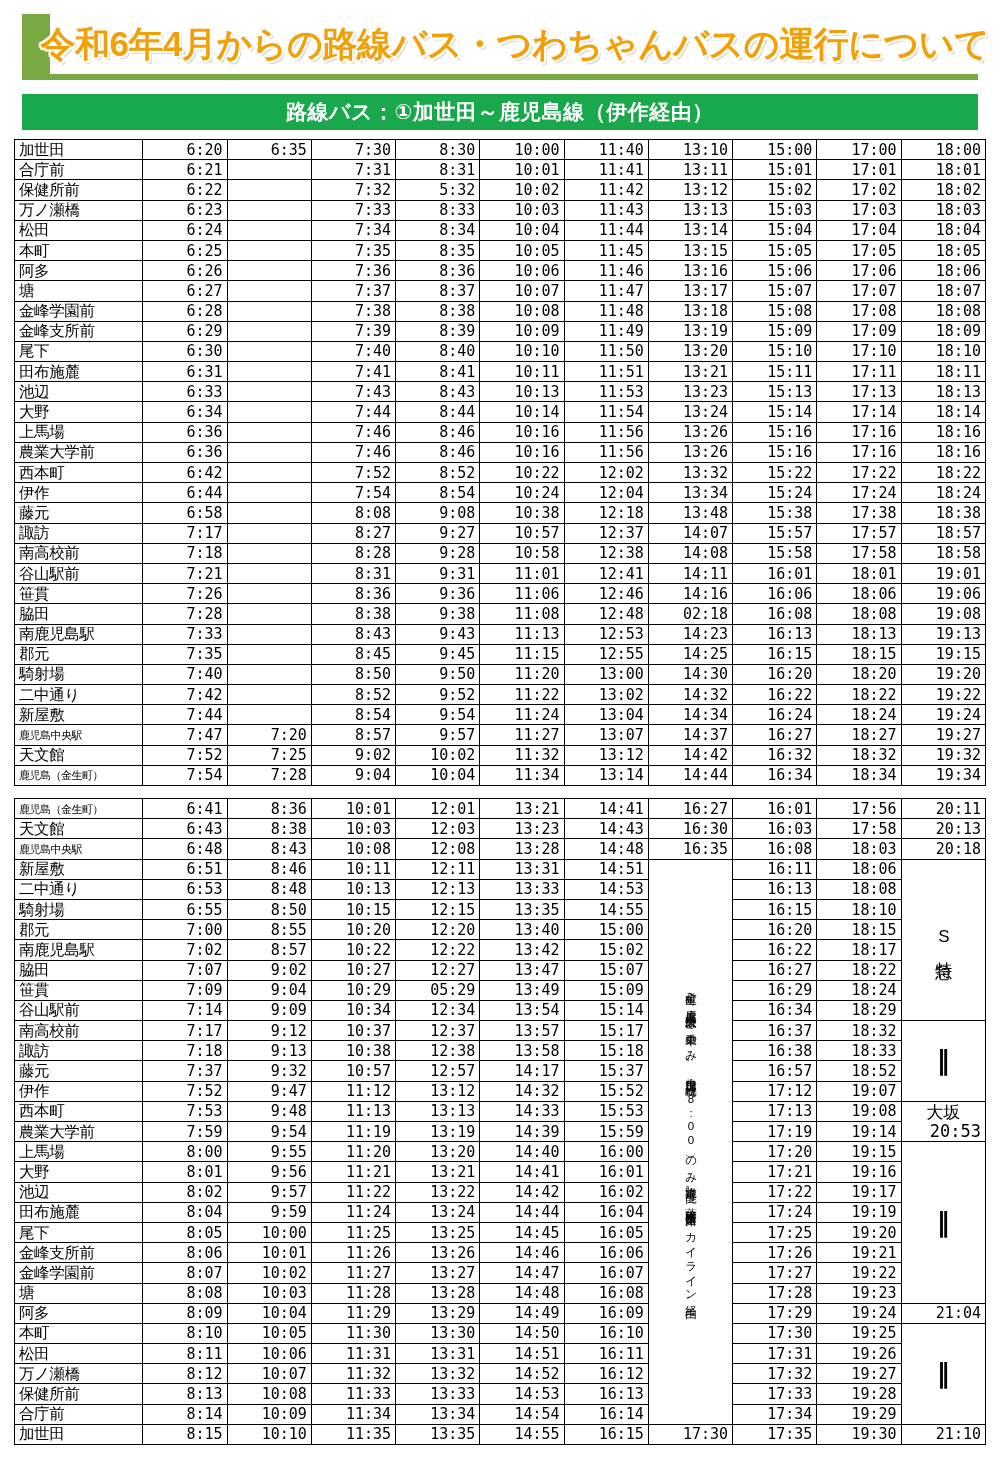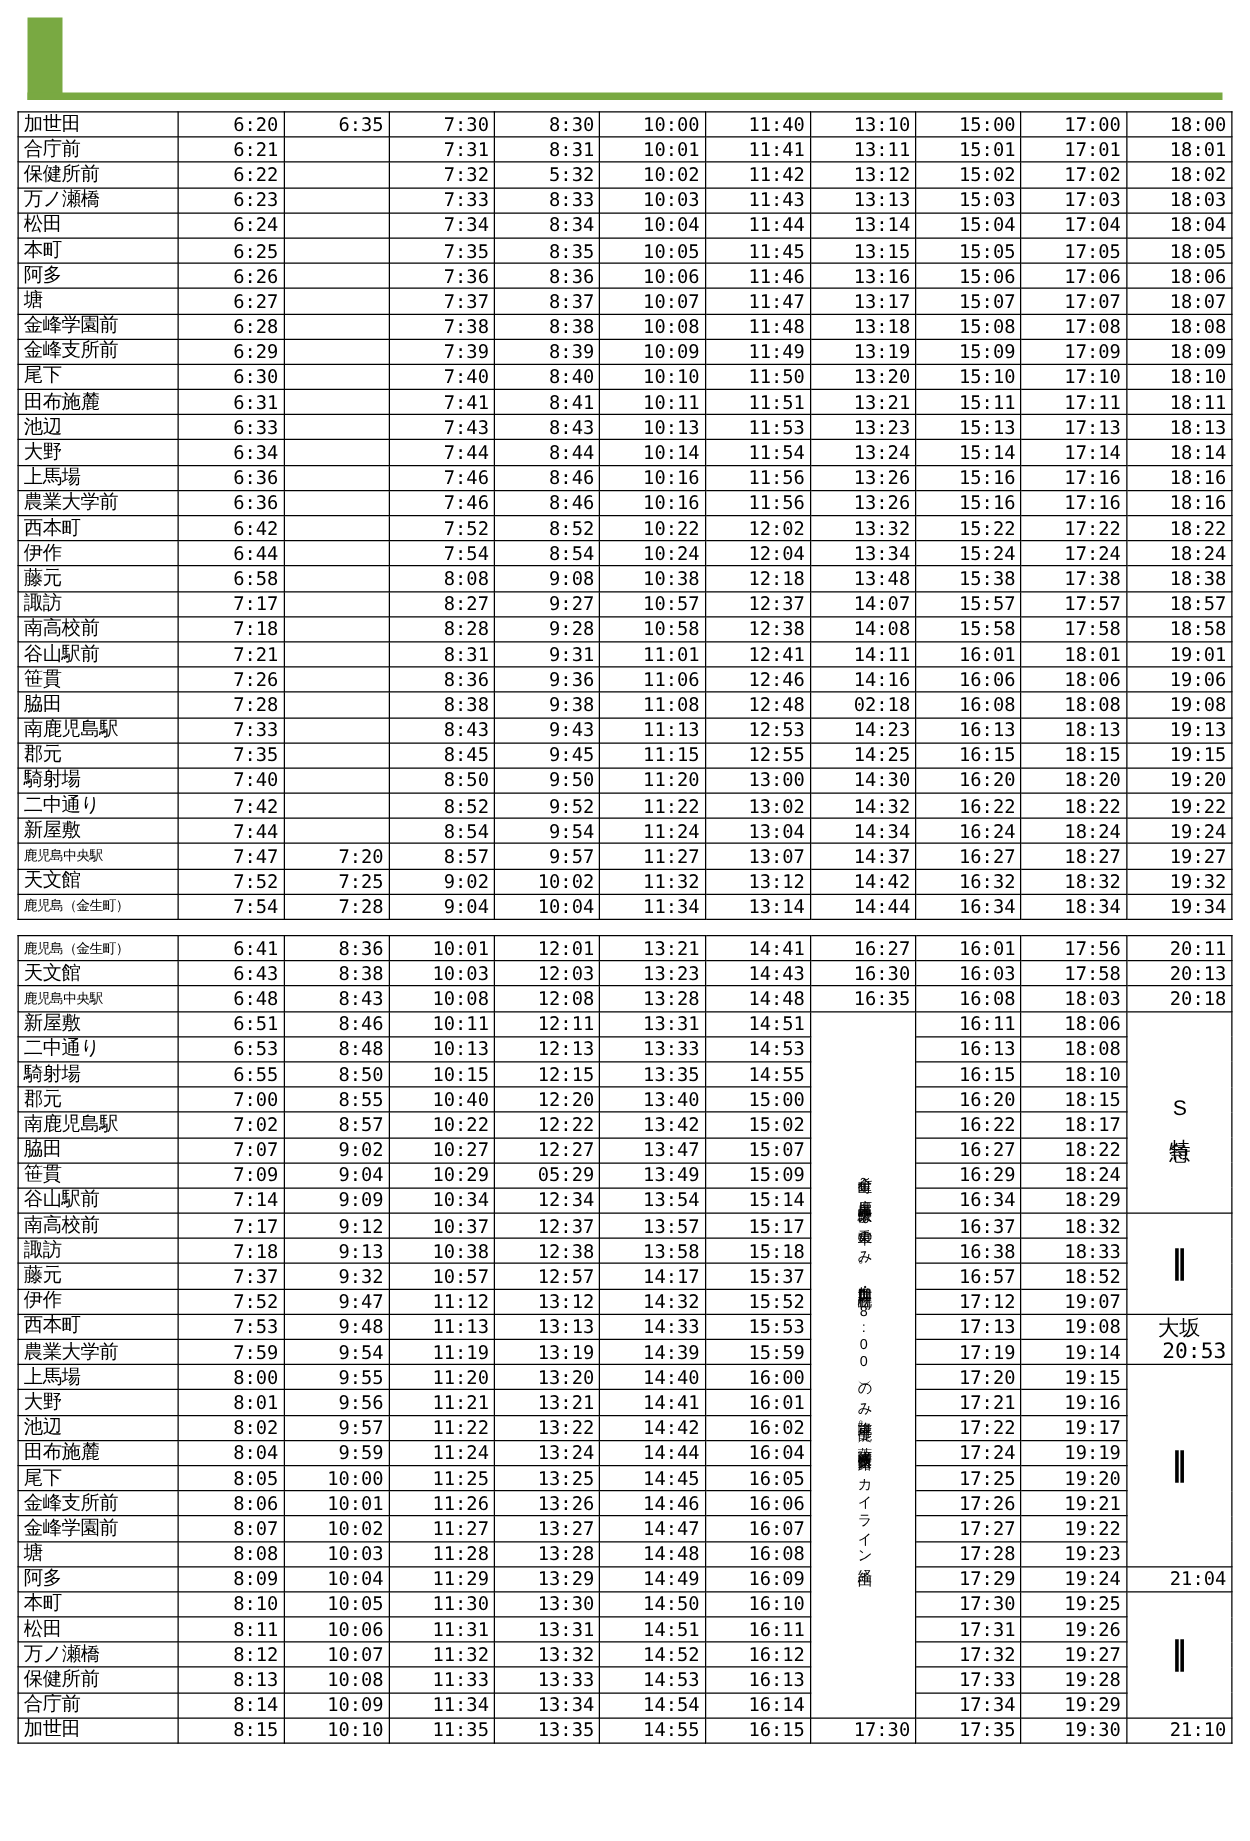--- a/index.html
+++ b/index.html
@@ -110,22 +110,26 @@
   td.thicktop{border-top-width:2.6px;}
 </style>
 </head>
 <body>
 
 <div class="page">
 
   <div class="title-wrap">
     <div class="title-accent"></div>
     <div class="title-accent-foot"></div>
+    <div class="title-text">令和6年4月からの路線バス・つわちゃんバスの運行について</div>
   </div>
 
+  <div class="section-bar">
+    <span>路線バス：①加世田～鹿児島線（伊作経由）</span>
+  </div>
 
   <table class="tt t1" id="tbl1">
       <tbody>
         <tr>
           <td class="stop thicktop" style="width: 128px;">加世田</td>
           <td class="thicktop" style="width: 84px;">6:20</td>
           <td class="thicktop" style="width: 84px;">6:35</td>
           <td class="thicktop" style="width: 84px;">7:30</td>
           <td class="thicktop" style="width: 84px;">8:30</td>
           <td class="thicktop" style="width: 84px;">10:00</td>
@@ -618,21 +622,21 @@
           <td style="width: 84px;">12:15</td>
           <td style="width: 84px;">13:35</td>
           <td style="width: 84px;">14:55</td>
           <td style="width: 84px;">16:15</td>
           <td style="width: 84px;">18:10</td>
         </tr>
         <tr>
           <td class="stop" style="width: 128px;">郡元</td>
           <td style="width: 84px;">7:00</td>
           <td style="width: 84px;">8:55</td>
-          <td style="width: 84px;">10:40</td>
+          <td style="width: 84px;">10:20</td>
           <td style="width: 84px;">12:20</td>
           <td style="width: 84px;">13:40</td>
           <td style="width: 84px;">15:00</td>
           <td style="width: 84px;">16:20</td>
           <td style="width: 84px;">18:15</td>
         </tr>
         <tr>
           <td class="stop" style="width: 128px;">南鹿児島駅</td>
           <td style="width: 84px;">7:02</td>
           <td style="width: 84px;">8:57</td>

